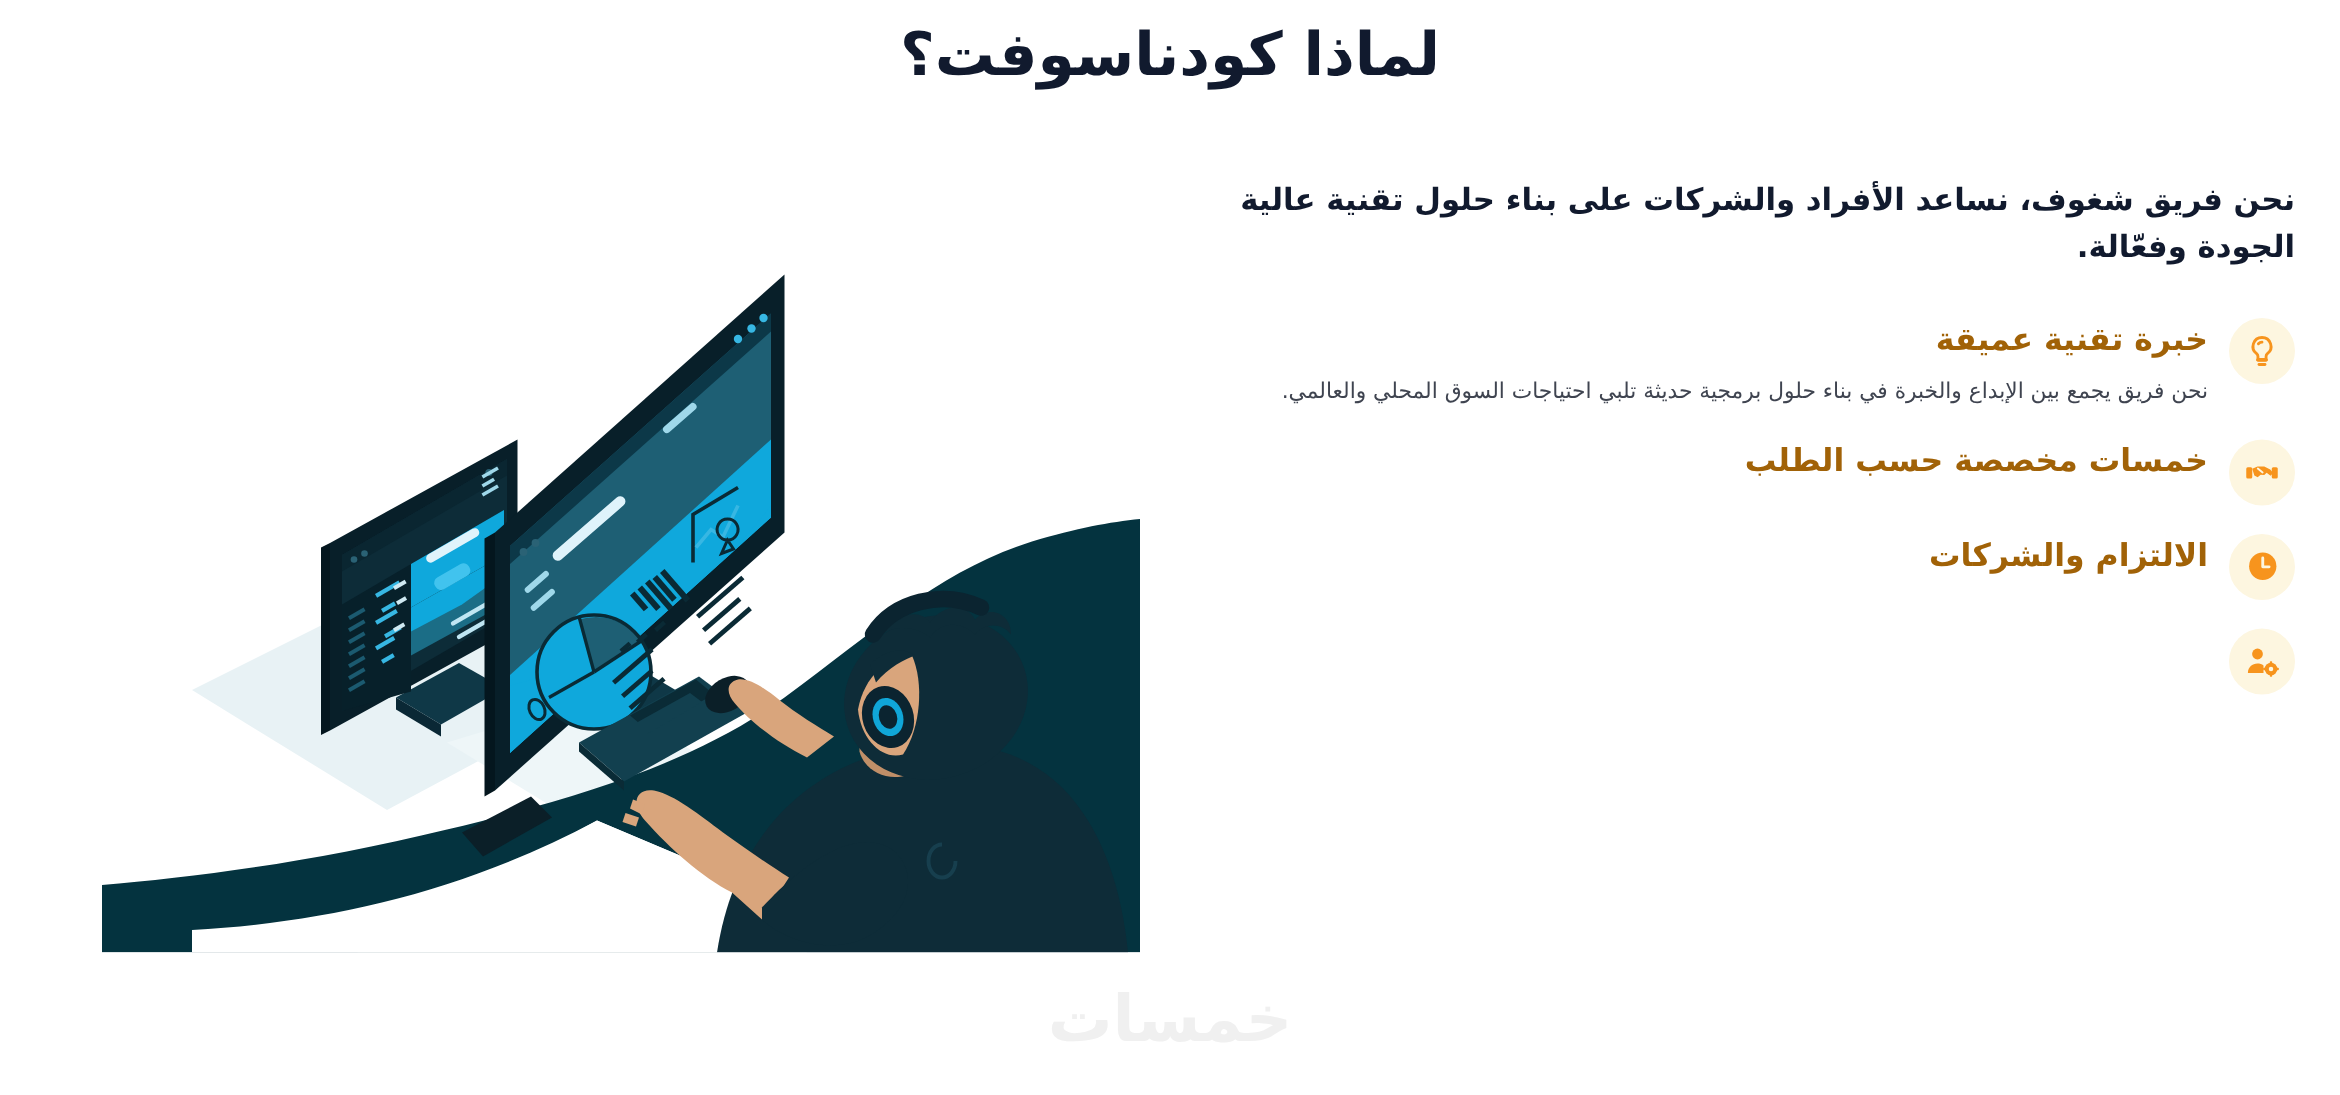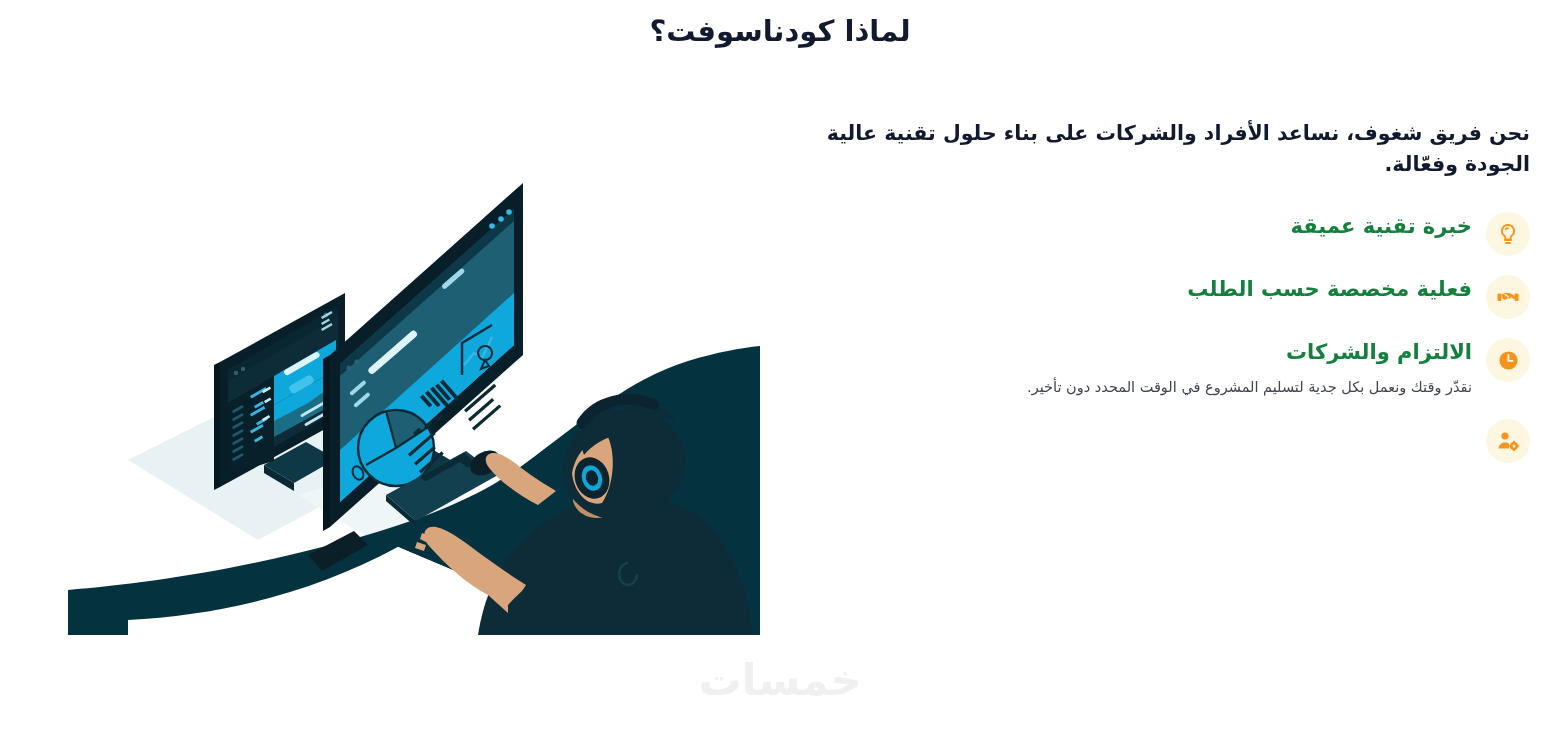--- a/index.html
+++ b/index.html
@@ -17,21 +17,21 @@
     position: relative;
   }
 
   
   .page-title {
     position: absolute;
     top: 14px;
     left: 0;
     width: 1560px;
     text-align: center;
-    font-size: 29px;
+    font-size: 40px;
     font-weight: 700;
     color: #111a2e;
     letter-spacing: 0px;
     direction: rtl;
   }
 
   
   .illustration {
     position: absolute;
     left: 68px;
@@ -86,21 +86,21 @@
 
   .feature-body {
     flex: 1 1 auto;
     min-width: 0;
     padding-top: 3px;
   }
 
   .feature-title {
     font-size: 21px;
     font-weight: 700;
-    color: #15803d;
+    color: #a16207;
     line-height: 1.25;
     margin-bottom: 9px;
   }
 
   .feature-desc {
     font-size: 14.5px;
     font-weight: 400;
     color: #3f4450;
     line-height: 1.75;
     padding-left: 4px;
@@ -330,47 +330,47 @@
       <svg width="24" height="24" viewBox="0 0 24 24" fill="none" stroke="#f7941d" stroke-width="1.9" stroke-linecap="round" stroke-linejoin="round">
         <path d="M9 18h6"></path>
           <path d="M10 21h4"></path>
         <path d="M12 3a6 6 0 0 0-3.6 10.8c.6.5.9 1.2.9 1.9V18h5.4v-2.3c0-.7.3-1.4.9-1.9A6 6 0 0 0 12 3z"></path>
         <path d="M9.6 7.2a3.2 3.2 0 0 1 2.4-1.1"></path>
         <rect x="9.3" y="16.6" width="5.4" height="2.2" rx="0.6" fill="#f7941d" stroke="none"></rect>
       </svg>
     </span>
     <div class="feature-body">
       <div class="feature-title">خبرة تقنية عميقة</div>
+      <div class="feature-desc">نحن فريق يجمع بين الإبداع والخبرة في بناء حلول برمجية حديثة تلبي احتياجات السوق المحلي والعالمي.</div>
     </div>
   </div>
 
   <div class="feature">
     <span class="feature-icon-wrap">
       <svg width="24" height="24" viewBox="0 0 24 24">
         <rect x="1.5" y="8.5" width="4" height="7.5" rx="1" fill="#f7941d"></rect>
         <rect x="18.5" y="8.5" width="4" height="7.5" rx="1" fill="#f7941d"></rect>
         <path d="M5.5 9.5 L9 8 h4.5 l4 2 2 2.4 -1.8 1.8 -2.6 -2 -1.6 1.5 -2.4 -.2 -2 1.6 -2.2 -1.1 z" fill="#f7941d"></path>
         <path d="M9.2 9.4 l3.2 2.6" stroke="#fdf6e0" stroke-width="1.3" stroke-linecap="round" fill="none"></path>
       </svg>
     </span>
     <div class="feature-body">
-      <div class="feature-title">فعلية مخصصة حسب الطلب</div>
+      <div class="feature-title">خمسات مخصصة حسب الطلب</div>
     </div>
   </div>
 
   <div class="feature">
     <span class="feature-icon-wrap">
       <svg width="23" height="23" viewBox="0 0 24 24">
         <circle cx="12" cy="12" r="9.5" fill="#f7941d"></circle>
         <path d="M12 6.3v6.1h4.4" fill="none" stroke="#fdf6e0" stroke-width="2" stroke-linecap="round" stroke-linejoin="round"></path>
       </svg>
     </span>
     <div class="feature-body">
       <div class="feature-title">الالتزام والشركات</div>
-      <div class="feature-desc">نقدّر وقتك ونعمل بكل جدية لتسليم المشروع في الوقت المحدد دون تأخير.</div>
     </div>
   </div>
 
   <div class="feature">
     <span class="feature-icon-wrap">
       <svg width="24" height="24" viewBox="0 0 24 24">
         <circle cx="9" cy="7" r="3.6" fill="#f7941d"></circle>
         <path d="M2.6 19.6c0-3.7 2.9-6.2 6.4-6.2 1.5 0 2.9.45 4 1.2v5H2.6z" fill="#f7941d"></path>
         <circle cx="18" cy="17" r="4.2" fill="#f7941d"></circle>
         <circle cx="18" cy="17" r="1.5" fill="#fdf6e0"></circle>

